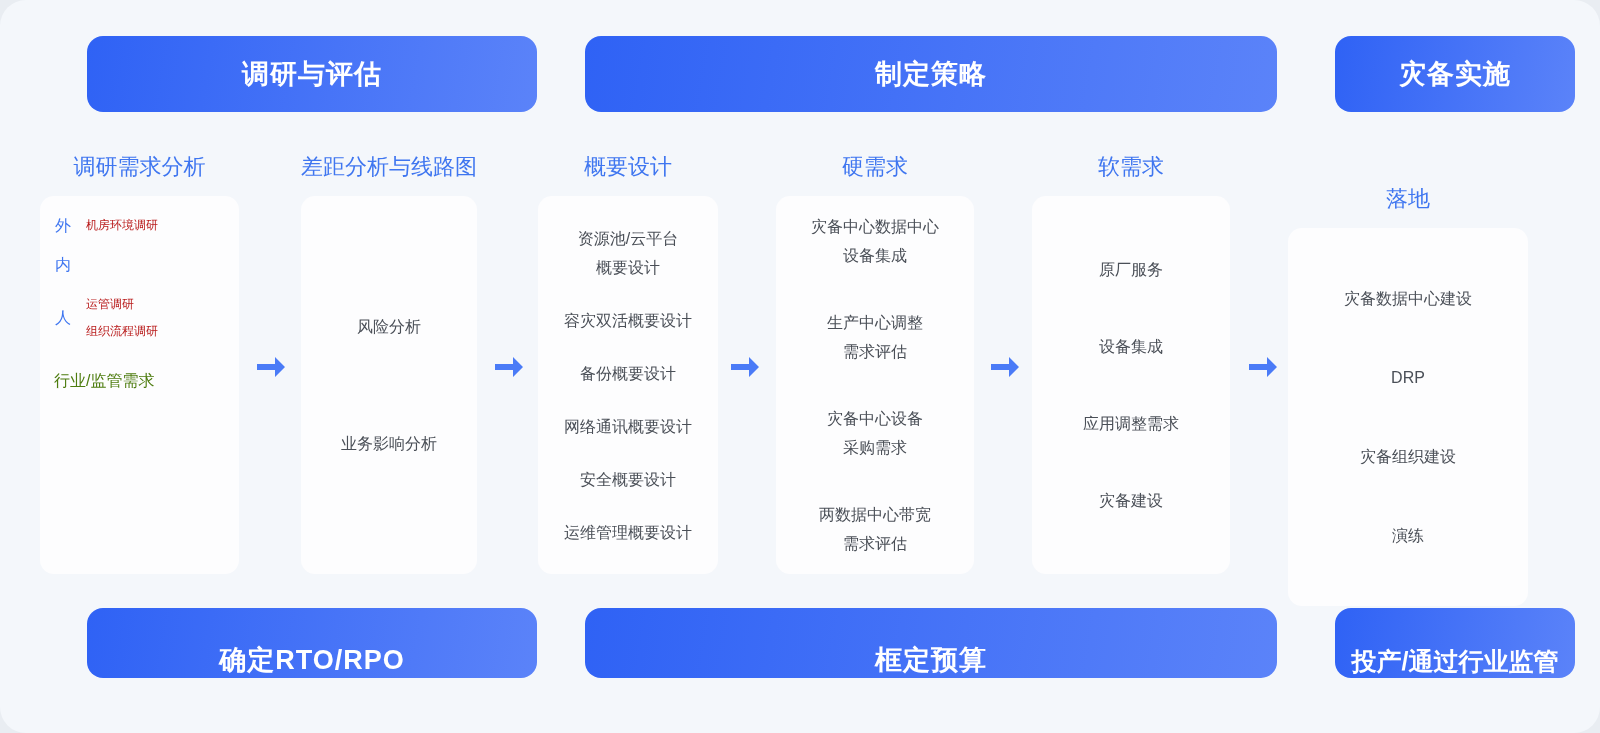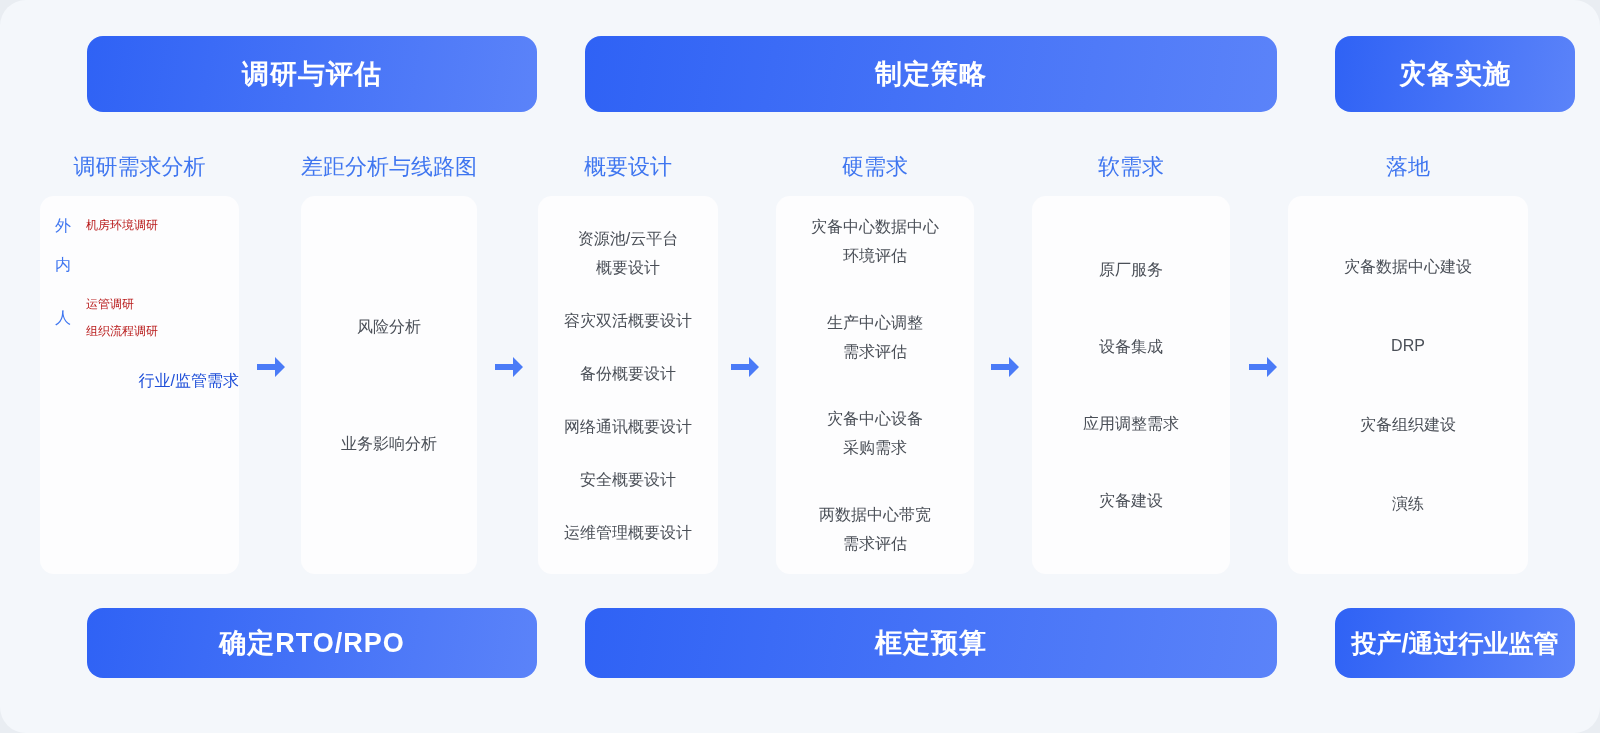--- a/index.html
+++ b/index.html
@@ -32,21 +32,21 @@
     justify-content: center;
     border-radius: 16px;
     color: #ffffff;
     font-weight: bold;
     letter-spacing: 1px;
     background: linear-gradient(100deg, #2f62f5 0%, #5b83f9 100%);
     box-sizing: border-box;
     margin-left: 47px;
   }
   .banner-top { height: 76px; font-size: 27px; top: 36px; }
-  .banner-bot { height: 70px; font-size: 27px; top: 608px; }
+  .banner-bot { height: 70px; font-size: 27px; top: 608px; align-items: flex-end; }
 
   
   #banner-top-1   { left: 40px;   width: 450px; }
   #banner-top-2   { left: 538px;  width: 692px; }
   #banner-top-3   { left: 1288px; width: 240px; }
   #banner-bot-1   { left: 40px;   width: 450px; }
   #banner-bot-2   { left: 538px;  width: 692px; }
   #banner-bot-3   { left: 1288px; width: 240px; font-size: 25px; letter-spacing: 0; }
 
   
@@ -75,21 +75,21 @@
     justify-content: center;
     overflow: hidden;
   }
 
   
   .col1 { left: 40px;   width: 199px; }
   .col2 { left: 301px;  width: 176px; }
   .col3 { left: 538px;  width: 180px; }
   .col4 { left: 776px;  width: 198px; }
   .col5 { left: 1032px; width: 198px; }
-  .col6 { left: 1288px; width: 240px; }
+  .col6 { left: 1288px; width: 240px; margin-top: 32px; }
 
   
   .arrow {
     position: absolute;
     top: 352px;
     width: 34px;
     height: 30px;
     display: flex;
     align-items: center;
     justify-content: center;
@@ -127,26 +127,25 @@
     flex: 1;
   }
   .grp-item {
     font-size: 12px;
     color: #b91c1c;
     line-height: 27px;
     white-space: nowrap;
   }
   .loose-item {
     font-size: 16px;
-    color: #1d4ed8;
+    color: #4d7c0f;
     padding-left: 14px;
     line-height: 27px;
     margin-top: 4px;
     white-space: nowrap;
-    text-align: right;
   }
 
   
   .c-list {
     display: flex;
     flex-direction: column;
     align-items: center;
     justify-content: center;
     height: 100%;
     box-sizing: border-box;
@@ -226,21 +225,21 @@
         <div class="c-item">备份概要设计</div>
         <div class="c-item">网络通讯概要设计</div>
         <div class="c-item">安全概要设计</div>
         <div class="c-item">运维管理概要设计</div>
       </div>
   </div>
 
   <div class="card col4">
     <div class="c-list sp-tall" id="card4-list">
         <div class="c-item">灾备中心数据中心
-环境评估</div>
+设备集成</div>
         <div class="c-item">生产中心调整
 需求评估</div>
         <div class="c-item">灾备中心设备
 采购需求</div>
         <div class="c-item">两数据中心带宽
 需求评估</div>
       </div>
   </div>
 
   <div class="card col5">

